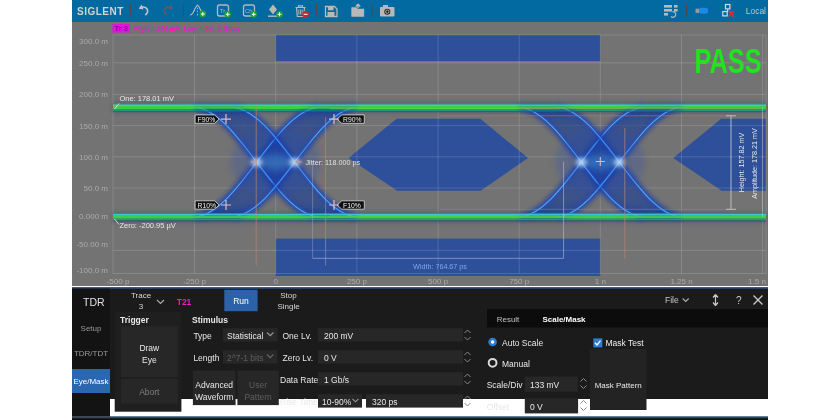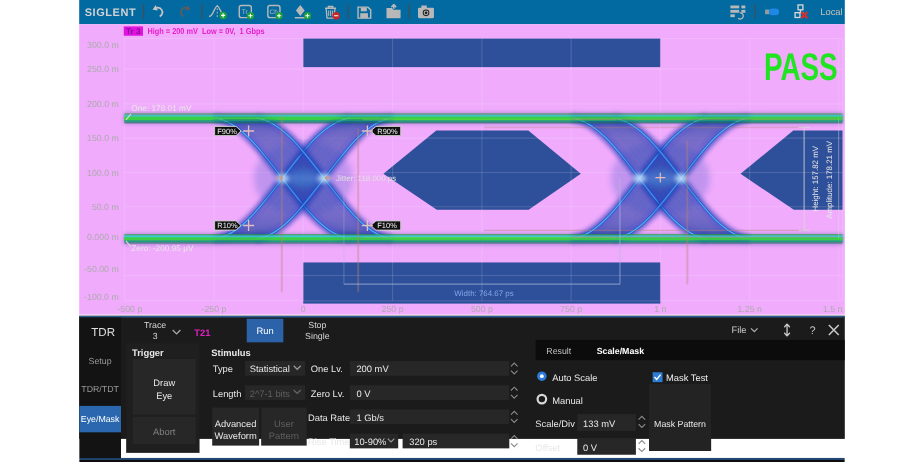--- a/index.html
+++ b/index.html
@@ -1,20 +1,20 @@
 <!DOCTYPE html>
 <html><head>
 <meta charset="utf-8">
 <style>
   html,body{margin:0;padding:0;}
   body{width:840px;height:420px;background:#ffffff;overflow:hidden;
        font-family:"Liberation Sans", sans-serif;position:relative;}
   .abs{position:absolute;}
   #topbar{left:72px;top:0;width:696px;height:22px;background:#0369a1;}
-  #plot{left:72px;top:22px;width:696px;height:264px;background:#f0abfc;}
+  #plot{left:72px;top:22px;width:696px;height:264px;background:#737373;}
   #panel{left:72px;top:287px;width:696px;height:112px;background:#1b1b1b;}
 </style>
 </head>
 <body>
 
 <div class="abs" id="topbar">
 <svg width="696" height="22" viewBox="72 0 696 22" style="position:absolute;left:0;top:0">
   <text x="77" y="14.5" font-size="10" font-weight="bold" fill="#d2d2d2" letter-spacing="0.5">SIGLENT</text>
   <g stroke="#4a4a4a" stroke-width="1">
     <line x1="130.5" y1="4" x2="130.5" y2="17"></line>

